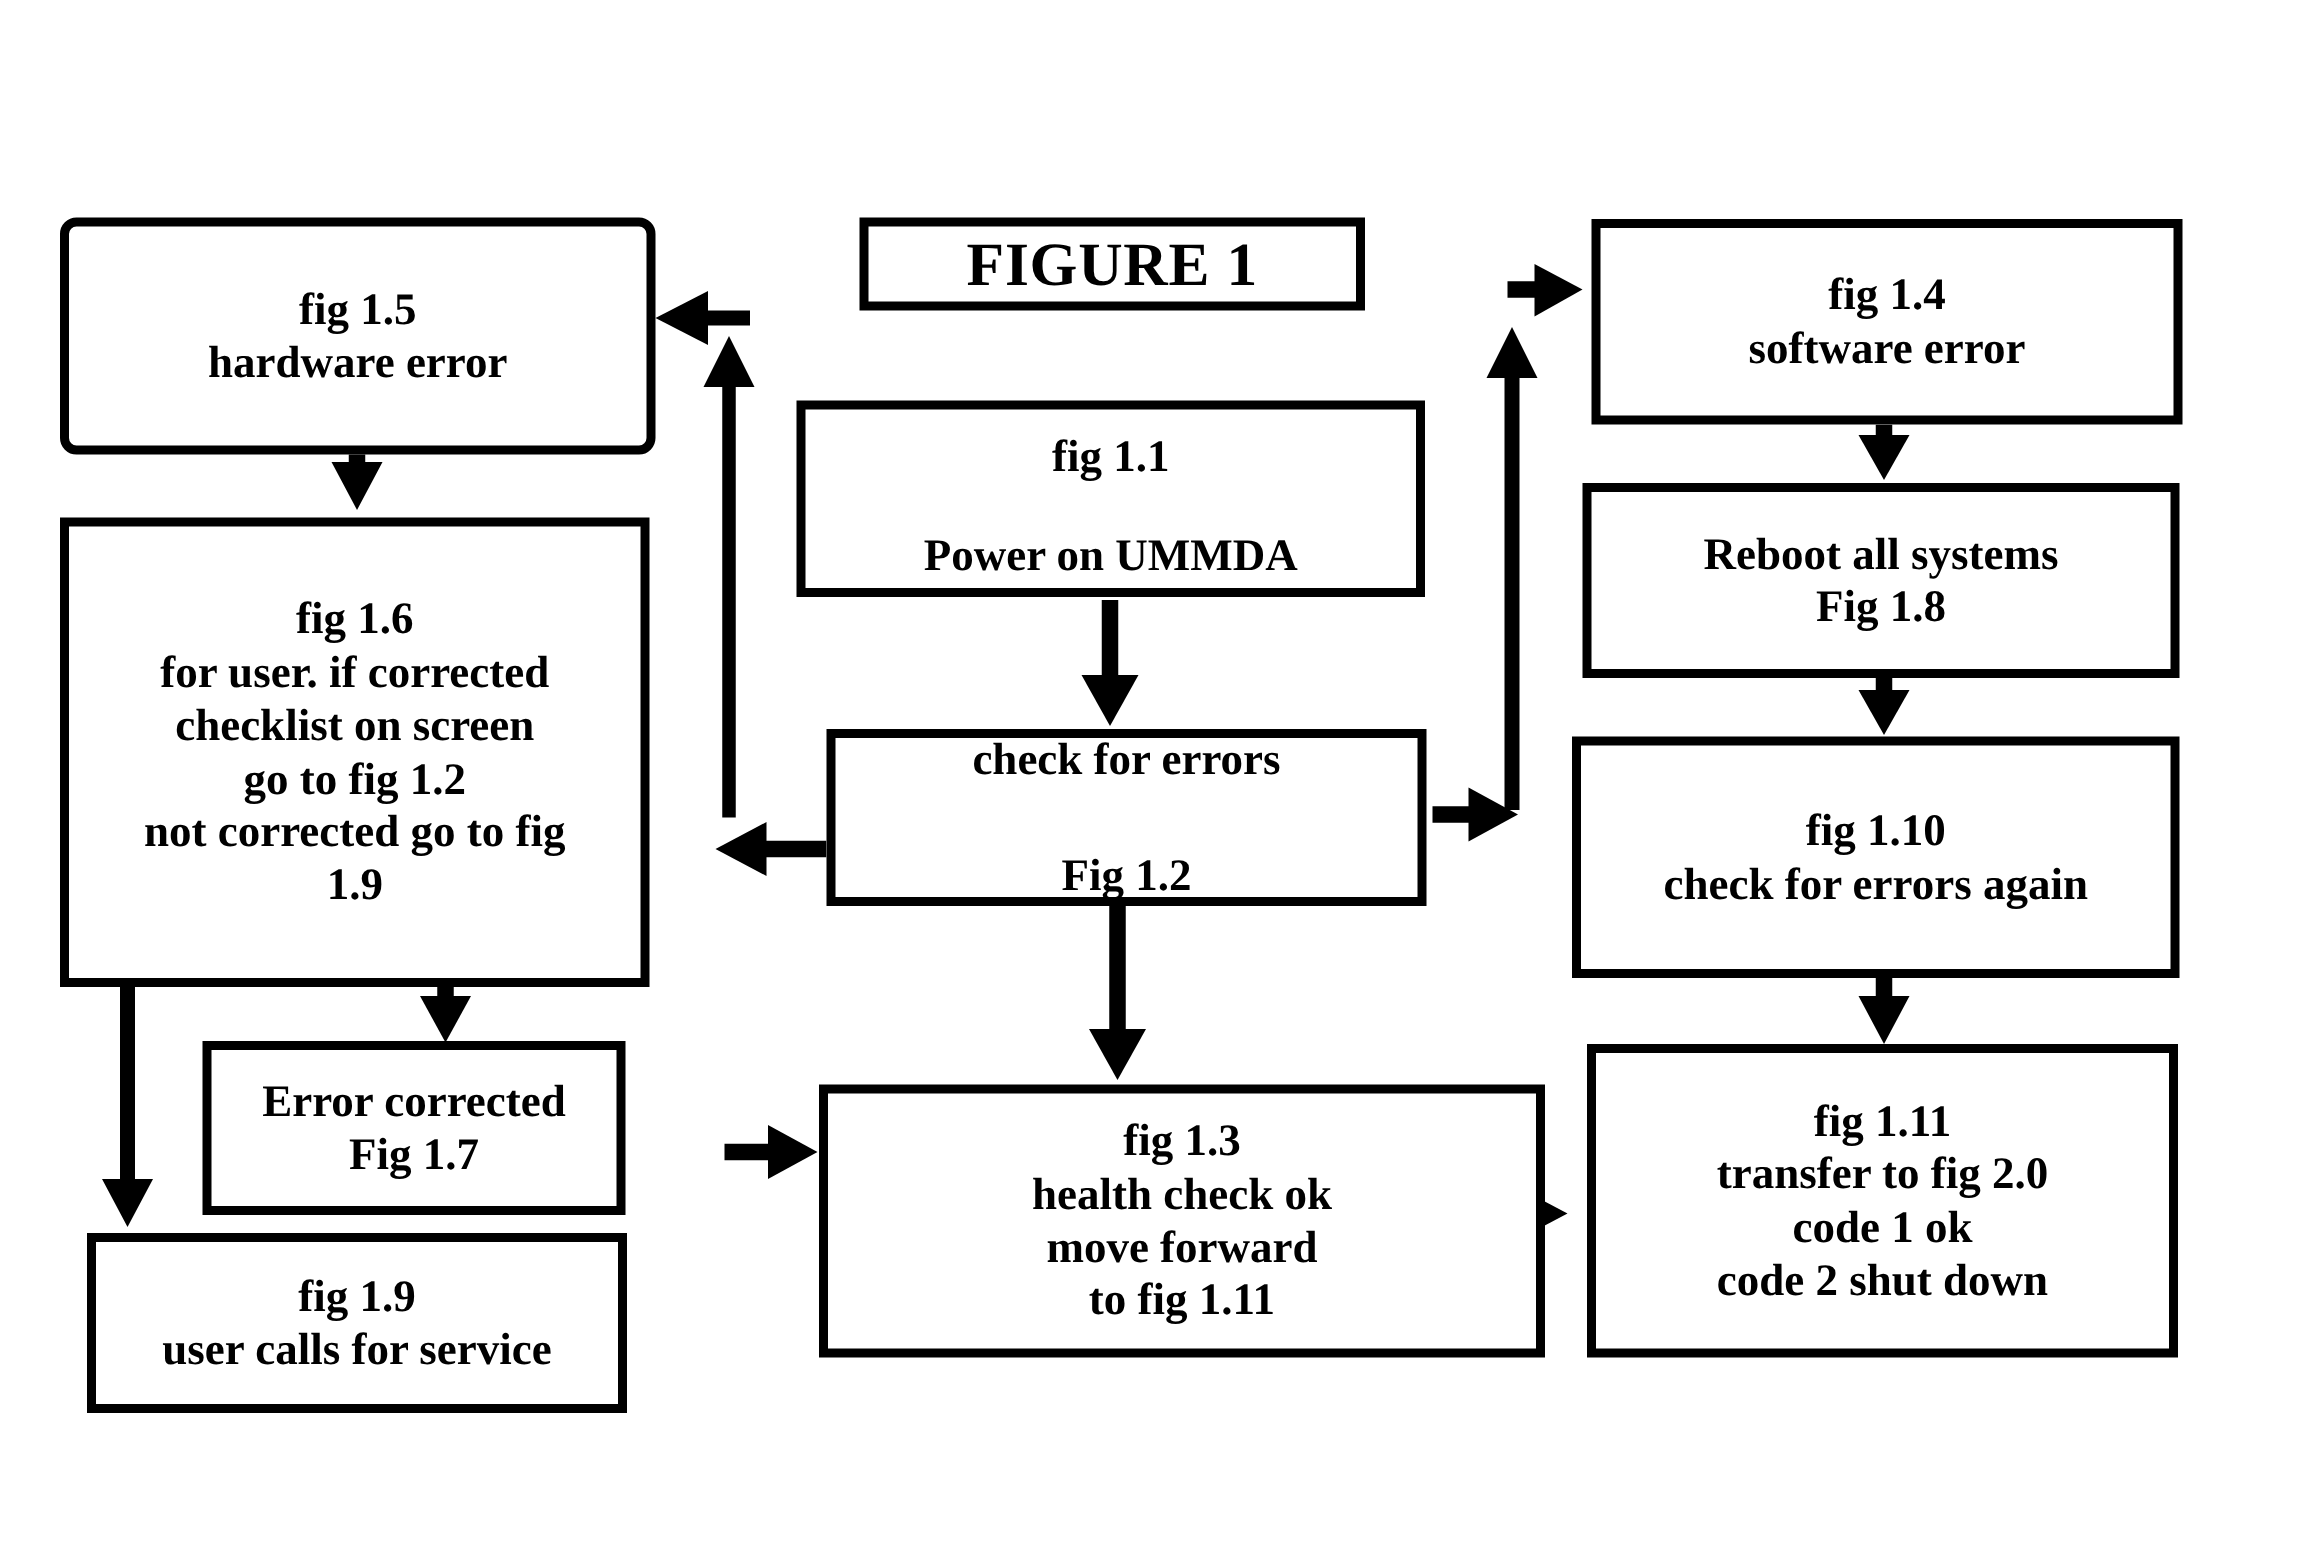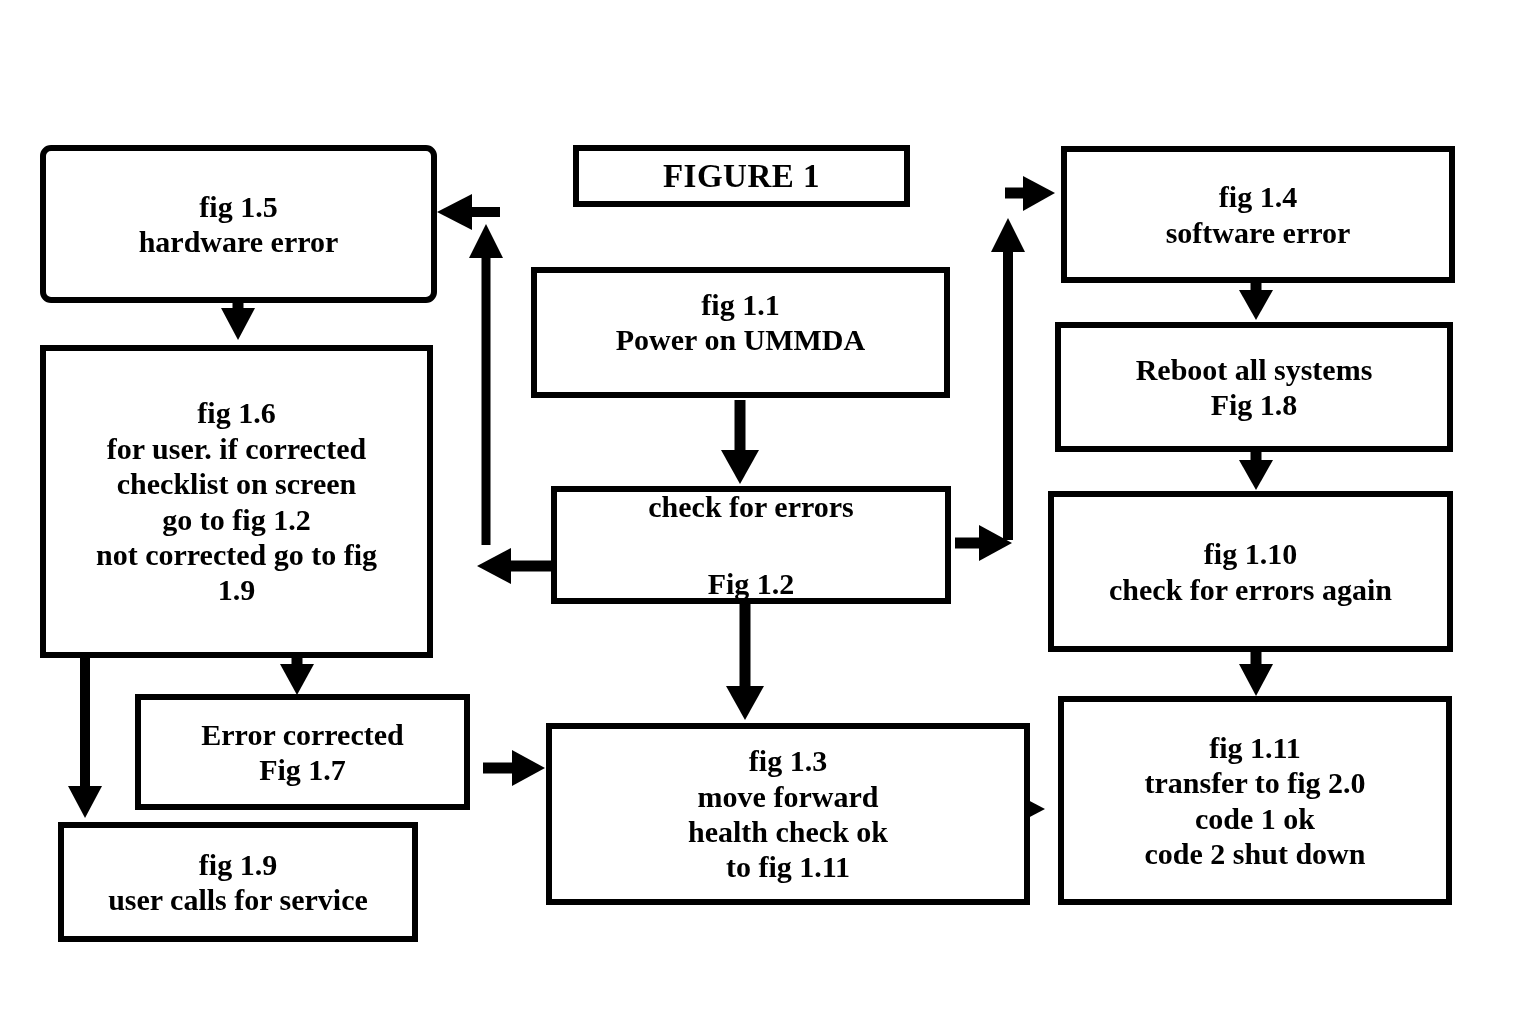--- a/index.html
+++ b/index.html
@@ -42,21 +42,21 @@
   }
   .node.top-align {
     justify-content: flex-start;
     padding-top: 14px;
   }
   .node .line {
     display: block;
     white-space: nowrap;
   }
   .node-title {
-    font-size: 33px;
+    font-size: 41px;
     letter-spacing: 0.5px;
   }
 </style>
 </head>
 <body>
 
 <div id="canvas">
 
   <svg id="wires" viewBox="0 0 1533 1036" xmlns="http://www.w3.org/2000/svg">
 
@@ -152,44 +152,44 @@
 
   <div class="node" style="left:40px; top:345px; width:393px; height:313px;">
     <span class="line">fig 1.6</span>
     <span class="line">for user. if corrected</span>
     <span class="line">checklist on screen</span>
     <span class="line">go to fig 1.2</span>
     <span class="line">not corrected go to fig</span>
     <span class="line">1.9</span>
   </div>
 
-  <div class="node" style="left:135px; top:694px; width:335px; height:116px;">
+  <div class="node" style="left:135px; top:694px; width:282px; height:116px;">
     <span class="line">Error corrected</span>
     <span class="line">Fig 1.7</span>
   </div>
 
   <div class="node" style="left:58px; top:822px; width:360px; height:120px;">
     <span class="line">fig 1.9</span>
     <span class="line">user calls for service</span>
   </div>
 
-  <div class="node top-align" style="left:531px; top:267px; width:419px; height:131px;">
+  <div class="node top-align" style="left:531px; top:267px; width:419px; height:131px;gap:31px;">
     <span class="line">fig 1.1</span>
     <span class="line">Power on UMMDA</span>
   </div>
 
   <div class="node" style="left:551px; top:486px; width:400px; height:118px;gap:42px;">
     <span class="line">check for errors</span>
     <span class="line">Fig 1.2</span>
   </div>
 
   <div class="node" style="left:546px; top:723px; width:484px; height:182px;">
     <span class="line">fig 1.3</span>
+    <span class="line">health check ok</span>
     <span class="line">move forward</span>
-    <span class="line">health check ok</span>
     <span class="line">to fig 1.11</span>
   </div>
 
   <div class="node" style="left:1061px; top:146px; width:394px; height:137px;">
     <span class="line">fig 1.4</span>
     <span class="line">software error</span>
   </div>
 
   <div class="node" style="left:1055px; top:322px; width:398px; height:130px;">
     <span class="line">Reboot all systems</span>

